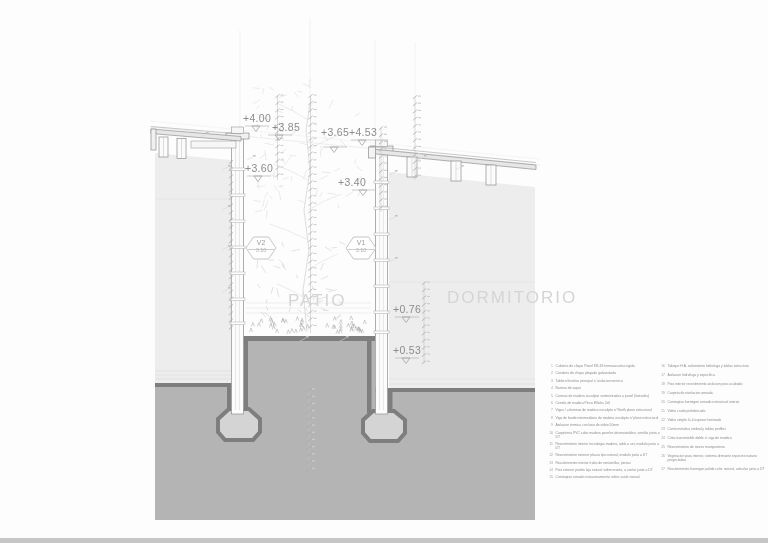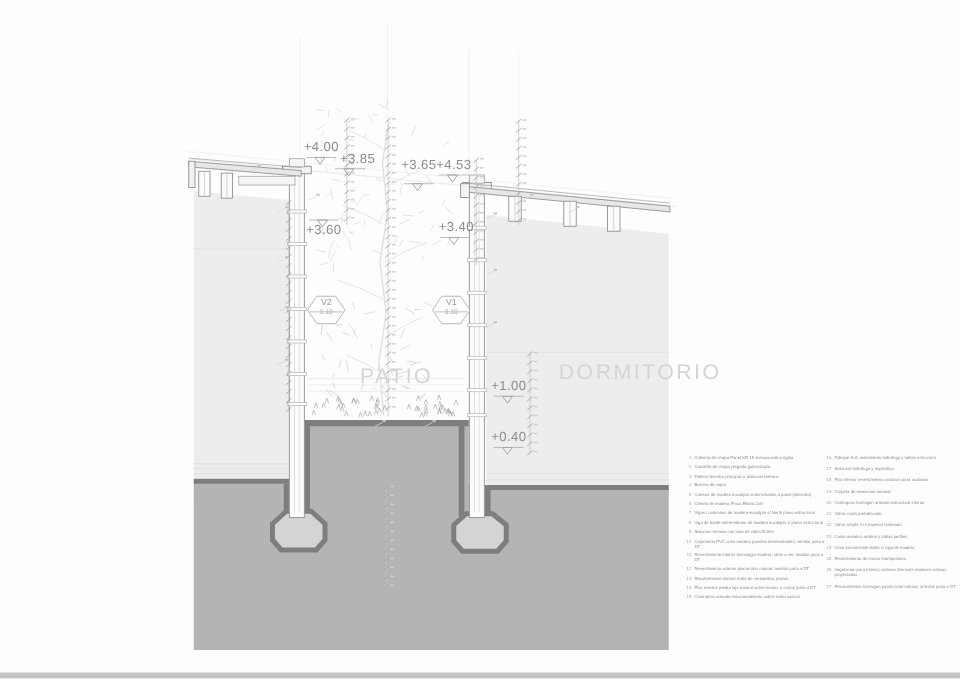--- a/index.html
+++ b/index.html
@@ -565,24 +565,24 @@
         <rect x="346" y="336" width="2.6" height="1.6" fill="#c2c2c2"></rect>
       </g>
 
   <rect x="0" y="538" width="768" height="5" fill="#c6c6c6"></rect>
 </svg>
 
 <div class="lbl" style="left:243px;top:112px">+4.00</div>
 <div class="lbl" style="left:272px;top:121px">+3.85</div>
 <div class="lbl" style="left:349px;top:126px">+4.53</div>
 <div class="lbl" style="left:321px;top:126px">+3.65</div>
-<div class="lbl" style="left:245px;top:178px">+3.60</div>
-<div class="lbl" style="left:351px;top:176px">+3.40</div>
-<div class="lbl" style="left:393px;top:303px">+1.00</div>
-<div class="lbl" style="left:393px;top:344px">+0.40</div>
+<div class="lbl" style="left:245px;top:162px">+3.60</div>
+<div class="lbl" style="left:338px;top:176px">+3.40</div>
+<div class="lbl" style="left:393px;top:303px">+0.76</div>
+<div class="lbl" style="left:393px;top:344px">+0.53</div>
 
 <div class="room-lbl" style="left:288px;top:291px">PATIO</div>
 <div class="room-lbl" style="left:447px;top:288px">DORMITORIO</div>
 
 <div class="vtag" style="left:246px;top:239px">
   <span class="vid">V2</span>
   <span class="vval">3.10</span>
 </div>
 <div class="vtag" style="left:346px;top:239px">
   <span class="vid">V1</span>

